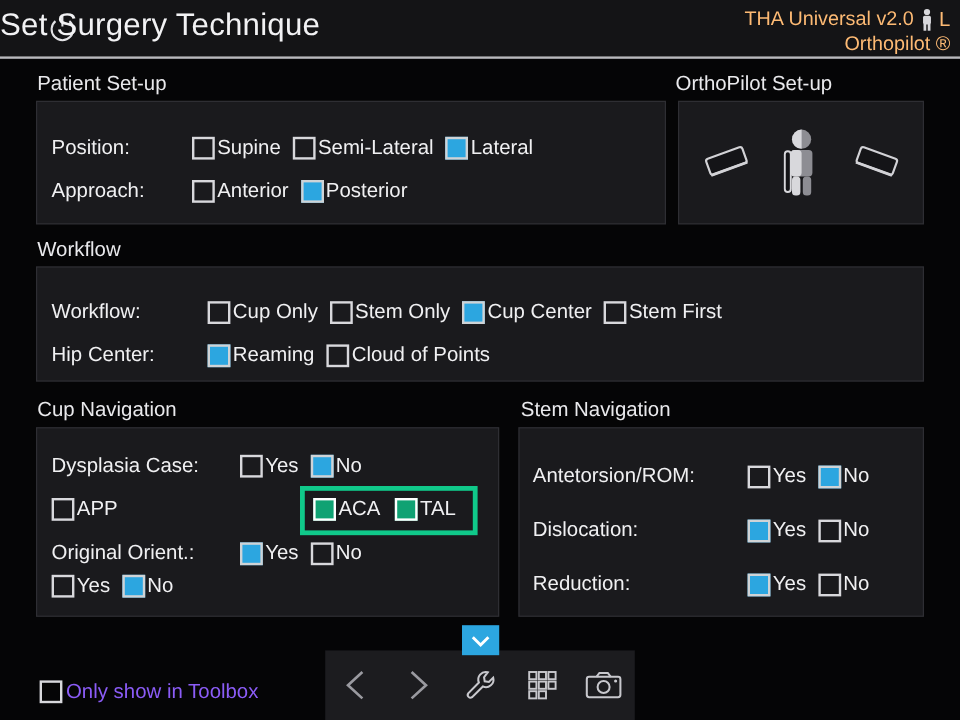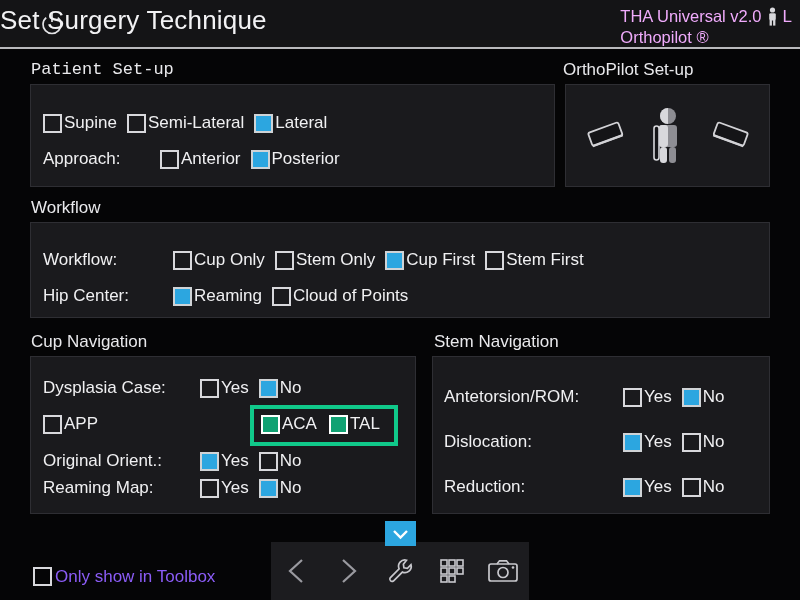--- a/index.html
+++ b/index.html
@@ -24,21 +24,21 @@
     position: absolute; left: 32px; top: 4px; width: 40px; height: 40px;
     display: flex; align-items: center; justify-content: center;
   }
   .header-title {
     position: absolute; left: 0; top: 5px; width: 800px;
     text-align: left; color: #f2f2f4;
     font-size: 26px; letter-spacing: .2px;
   }
   .header-right {
     position: absolute; right: 8px; top: 6px;
-    text-align: left; color: #f0abfc; font-size: 16.5px; line-height: 21px;
+    text-align: right; color: #fdba74; font-size: 16.5px; line-height: 21px;
   }
   .hr-line1 { display: flex; align-items: center; justify-content: flex-end; gap: 5px; }
   .lat-letter { font-size: 17px; }
 
   
   .sec-label {
     position: absolute; color: #e9e9ec; font-size: 17px;
   }
   .panel {
     position: absolute; background: #1a1a1d;
@@ -121,25 +121,26 @@
             <rect x="6.1" y="13" width="2.3" height="5.6" fill="#d8d8dc"></rect>
           </svg>
         </span>
         <span class="lat-letter">L</span>
       </div>
       <div>Orthopilot ®</div>
     </div>
   </div>
   <div class="header-rule"></div>
 
-  <div class="sec-label" style="left:31px; top:60px;font-family:Liberation Mono, monospace;">Patient Set-up</div>
+  <div class="sec-label" style="left:31px; top:60px;">Patient Set-up</div>
   <div class="panel" style="left:30px; top:84px; width:525px; height:103px;">
   </div>
 
   <div class="row" style="left:43px; top:113px;">
+    <span class="row-label" style="width:117px;">Position:</span>
     <span class="opt">
       <span class="box"></span>
       <span>Supine</span>
     </span>
     <span class="opt" style="margin-left:10px;">
       <span class="box"></span>
       <span>Semi-Lateral</span>
     </span>
     <span class="opt" style="margin-left:10px;">
       <span class="box blue"></span>
@@ -200,21 +201,21 @@
     <span class="opt">
       <span class="box"></span>
       <span>Cup Only</span>
     </span>
     <span class="opt" style="margin-left:10px;">
       <span class="box"></span>
       <span>Stem Only</span>
     </span>
     <span class="opt" style="margin-left:10px;">
       <span class="box blue"></span>
-      <span>Cup First</span>
+      <span>Cup Center</span>
     </span>
     <span class="opt" style="margin-left:10px;">
       <span class="box"></span>
       <span>Stem First</span>
     </span>
   </div>
 
   <div class="row" style="left:43px; top:286px;">
     <span class="row-label" style="width:130px;">Hip Center:</span>
     <span class="opt">
@@ -267,21 +268,20 @@
       <span class="box blue"></span>
       <span>Yes</span>
     </span>
     <span class="opt" style="margin-left:10px;">
       <span class="box"></span>
       <span>No</span>
     </span>
   </div>
 
   <div class="row" style="left:43px; top:478px;">
-    <span class="row-label" style="width:157px;">Reaming Map:</span>
     <span class="opt">
       <span class="box"></span>
       <span>Yes</span>
     </span>
     <span class="opt" style="margin-left:10px;">
       <span class="box blue"></span>
       <span>No</span>
     </span>
   </div>
 

